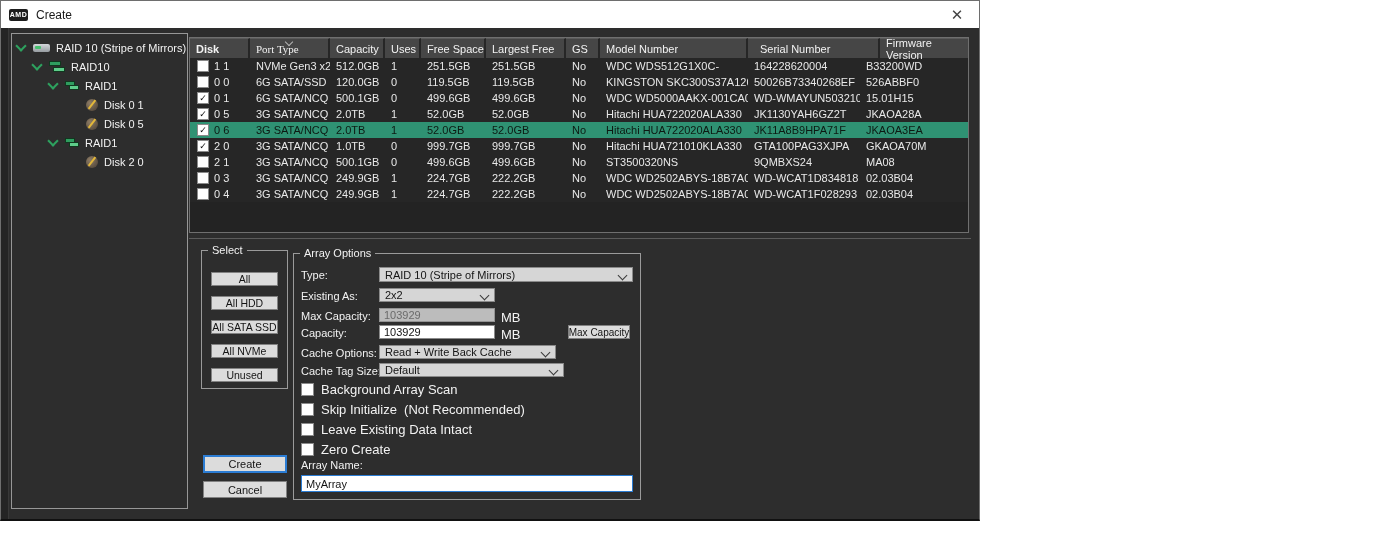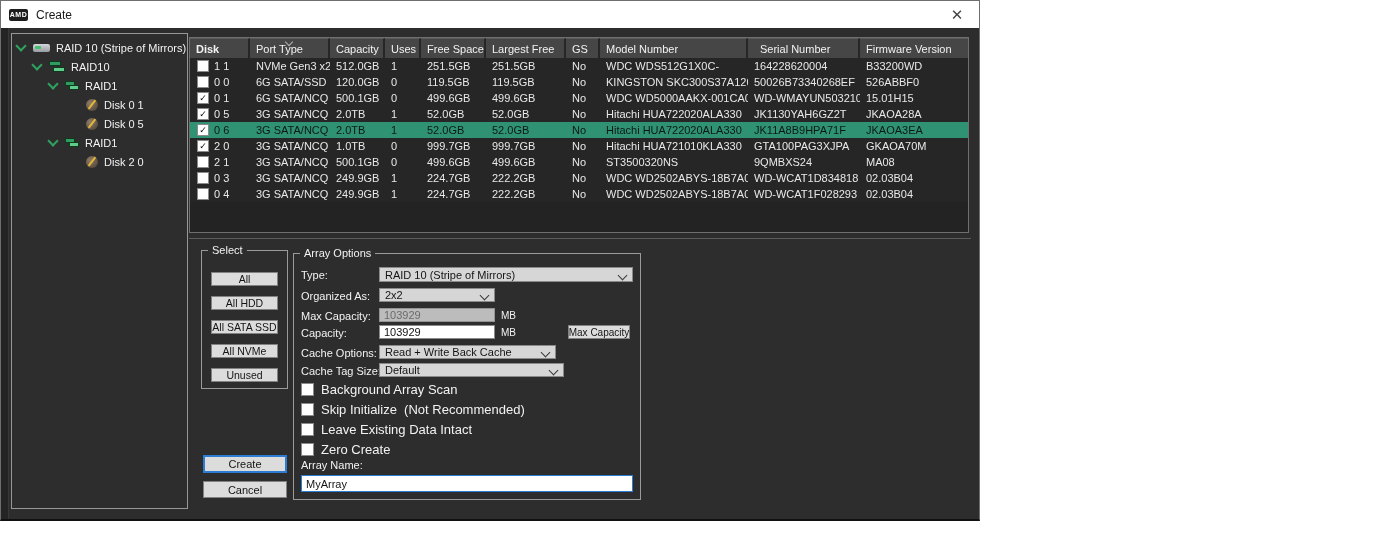--- a/index.html
+++ b/index.html
@@ -61,21 +61,21 @@
   .select-group{left:200px;top:249px;width:87px;height:139px;}
   .sel-btns{display:flex;flex-direction:column;align-items:center;gap:10px;padding-top:21px;}
   .btn{background:#dcdcdc;border:1px solid #828282;color:#141414;font-size:11px;display:flex;
        align-items:center;justify-content:center;box-sizing:border-box;cursor:default;white-space:nowrap;}
   .sel-btn{width:67px;height:14px;font-size:10.5px;}
   .btn-create{position:absolute;left:202px;top:454px;width:84px;height:18px;border:2px solid #2b7cd3;}
   .btn-cancel{position:absolute;left:202px;top:480px;width:84px;height:17px;}
   
   .ao-group{left:292px;top:252px;width:348px;height:247px;}
   .ao-label{position:absolute;color:#f2f2f2;font-size:11px;white-space:nowrap;}
-  .unit{position:absolute;color:#f2f2f2;font-size:10px;}
+  .unit{position:absolute;color:#f2f2f2;font-size:13px;}
   .dd{position:absolute;background:#d6d6d6;border:1px solid #8a8a8a;color:#141414;font-size:11px;
       display:flex;align-items:center;padding-left:5px;box-sizing:border-box;}
   .dd-chev{position:absolute;right:6px;top:3px;width:6px;height:6px;border-right:1px solid #3a3a3a;
            border-bottom:1px solid #3a3a3a;transform:rotate(45deg);}
   .input{position:absolute;background:#fff;border:1px solid #8a8a8a;color:#141414;font-size:11px;
          padding:0 0 0 4px;box-sizing:border-box;font-family:"Liberation Sans",sans-serif;outline:none;}
   .input.disabled{background:#bcbcbc;color:#6b6b6b;border-color:#939393;}
   .input.focus-blue{border:1px solid #2b7cd3;}
   .btn-maxcap{position:absolute;left:567px;top:324px;width:62px;height:14px;font-size:10px;}
   .opt-list{position:absolute;left:300px;top:381px;}
@@ -133,21 +133,21 @@
           <span class="ti ic-disk"></span>
           <span class="tree-label">Disk 2 0</span>
         </div>
       </div>
 
     <div class="table">
       <div class="thead" id="thead">
           <div class="th" style="width: 60px; font-weight: bold;">
             <span>Disk</span>
           </div>
-          <div class="th" style="width: 80px;">
+          <div class="th" style="width: 80px; font-family: Liberation Serif, serif;">
             <span>Port Type</span>
             <span class="sort-chev"></span>
           </div>
           <div class="th" style="width: 55px;">
             <span>Capacity</span>
           </div>
           <div class="th" style="width: 36px;">
             <span>Uses</span>
           </div>
           <div class="th" style="width: 65px;">
@@ -155,21 +155,21 @@
           </div>
           <div class="th" style="width: 80px;">
             <span>Largest Free</span>
           </div>
           <div class="th" style="width: 34px;">
             <span>GS</span>
           </div>
           <div class="th" style="width: 148px;">
             <span>Model Number</span>
           </div>
-          <div class="th" style="width: 112px; padding-left: 12px;">
+          <div class="th" style="width: 132px; padding-left: 12px;">
             <span>Serial Number</span>
           </div>
           <div class="th">
             <span>Firmware Version</span>
           </div>
         </div>
       <div class="tbody" id="tbody">
           <div class="trow">
             <div class="td td-first" style="width: 60px;">
               <span class="cb"></span>
@@ -327,21 +327,21 @@
     <div class="groupbox ao-group">
       <span class="groupbox-label">Array Options</span>
     </div>
 
     <span class="ao-label" style="left:300px;top:268px;">Type:</span>
     <div class="dd" style="left:378px;top:266px;width:254px;height:15px;">
       <span>RAID 10 (Stripe of Mirrors)</span>
       <span class="dd-chev" style="top:4px;"></span>
     </div>
 
-    <span class="ao-label" style="left:300px;top:289px;">Organized As:</span>
+    <span class="ao-label" style="left:300px;top:289px;">Existing As:</span>
     <div class="dd" style="left:378px;top:287px;width:116px;height:14px;">
       <span>2x2</span>
       <span class="dd-chev"></span>
     </div>
 
     <span class="ao-label" style="left:300px;top:309px;">Max Capacity:</span>
     <input class="input disabled" style="left: 378px; top: 307px; width: 116px; height: 14px;" readonly="" value="103929">
     <span class="unit" style="left:500px;top:309px;">MB</span>
 
     <span class="ao-label" style="left:300px;top:326px;">Capacity:</span>

